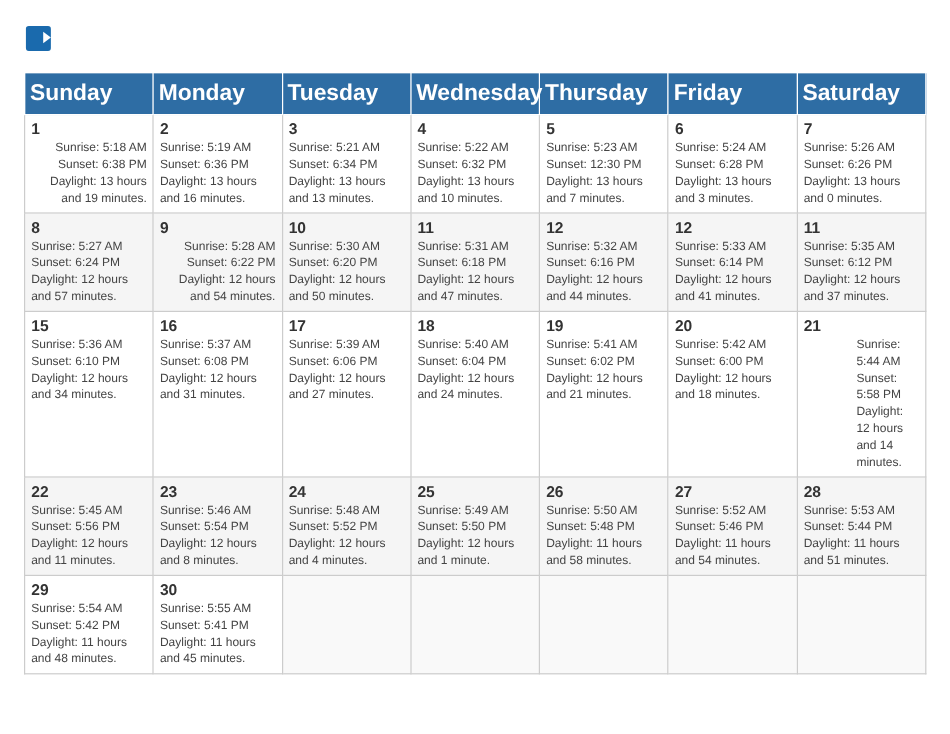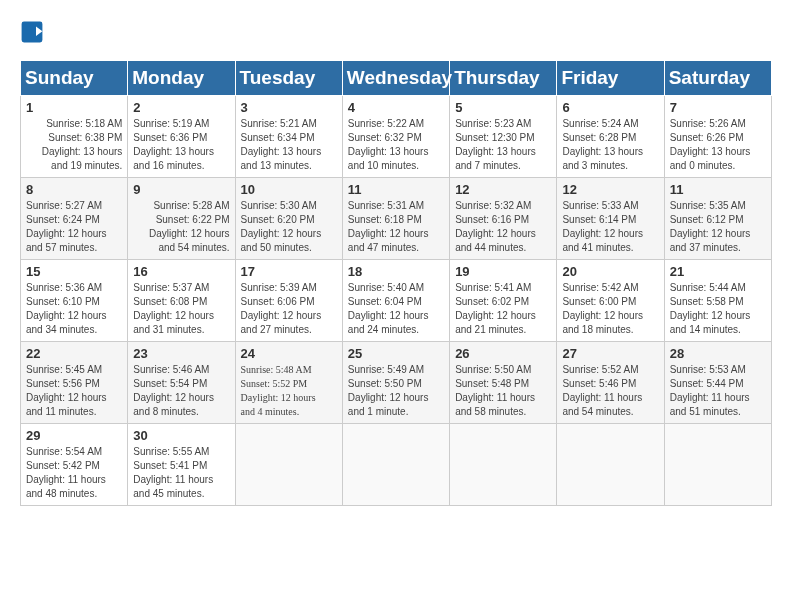--- a/index.html
+++ b/index.html
@@ -260,21 +260,21 @@
         </td>
         <td>
           <span class="day-num">20</span>
           <div class="cell-text" style="white-space: pre-line;">Sunrise: 5:42 AM
 Sunset: 6:00 PM
 Daylight: 12 hours
 and 18 minutes.</div>
         </td>
         <td>
           <span class="day-num">21</span>
-          <div class="cell-text" style="white-space: pre-line;">Sunrise: 5:44 AM
+          <div class="cell-text" style="white-space: pre-line; margin-left: 44px;">Sunrise: 5:44 AM
 Sunset: 5:58 PM
 Daylight: 12 hours
 and 14 minutes.</div>
         </td>
       </tr>
       <tr>
         <td>
           <span class="day-num">22</span>
           <div class="cell-text" style="white-space: pre-line;">Sunrise: 5:45 AM
 Sunset: 5:56 PM
@@ -283,21 +283,21 @@
         </td>
         <td>
           <span class="day-num">23</span>
           <div class="cell-text" style="white-space: pre-line;">Sunrise: 5:46 AM
 Sunset: 5:54 PM
 Daylight: 12 hours
 and 8 minutes.</div>
         </td>
         <td>
           <span class="day-num">24</span>
-          <div class="cell-text" style="white-space: pre-line; font-family: Liberation Serif, serif;">Sunrise: 5:48 AM
+          <div class="cell-text" style="white-space: pre-line;">Sunrise: 5:48 AM
 Sunset: 5:52 PM
 Daylight: 12 hours
 and 4 minutes.</div>
         </td>
         <td>
           <span class="day-num">25</span>
           <div class="cell-text" style="white-space: pre-line;">Sunrise: 5:49 AM
 Sunset: 5:50 PM
 Daylight: 12 hours
 and 1 minute.</div>

